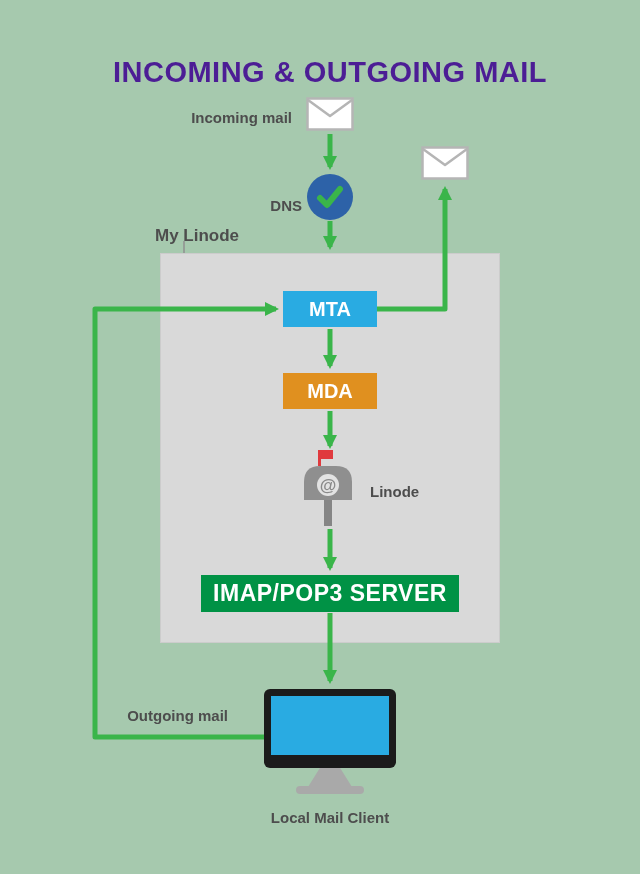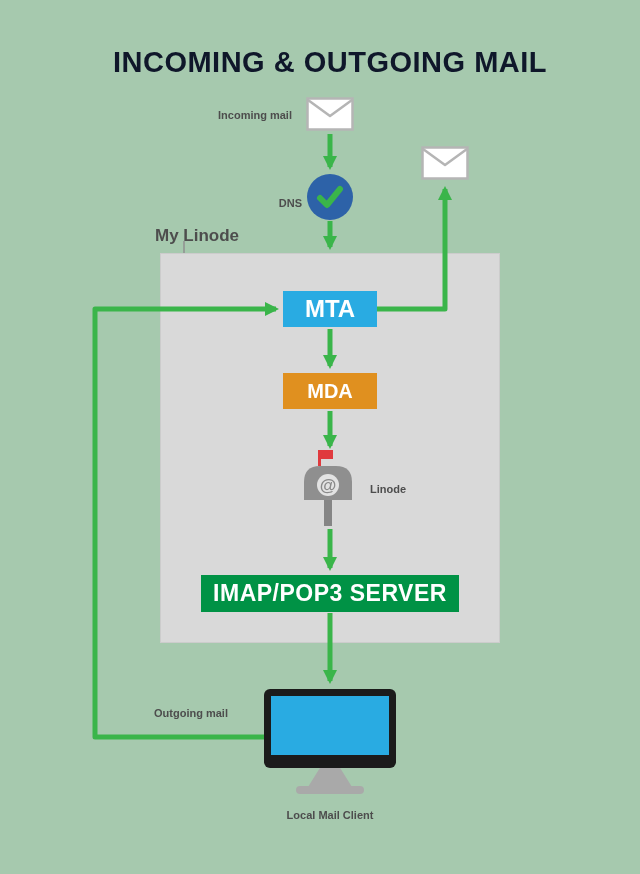--- a/index.html
+++ b/index.html
@@ -1,40 +1,40 @@
 <!DOCTYPE html>
 <html style="--background: #a6c9ae; --arrow-green: #3ab54a; --mta-blue: #29abe2; --mda-orange: #e0901f; --server-green: #009245; --dns-circle-blue: #2d62a8; --linode-box-gray: #d9d9d9; --label-gray: #4d4d4d; --screen-blue: #29abe2; --flag-red: #e03a3e;"><head>
 <meta charset="utf-8">
 <style>
   * { margin:0; padding:0; box-sizing:border-box; }
   body { font-family:"Liberation Sans", sans-serif; }
   .canvas { position:relative; width:640px; height:874px; background:var(--background,#a6c9ae); overflow:hidden; }
 
-  .title { position:absolute; left:20px; top:46px; width:620px; text-align:center;
-           font-size:29px; font-weight:bold; color:#0f172a; letter-spacing:.5px; z-index:4; }
+  .title { position:absolute; left:20px; top:56px; width:620px; text-align:center;
+           font-size:29px; font-weight:bold; color:#4c1d95; letter-spacing:.5px; z-index:4; }
 
-  .lbl { position:absolute; color:var(--label-gray,#4d4d4d); font-weight:bold; font-size:11px; z-index:4; }
+  .lbl { position:absolute; color:var(--label-gray,#4d4d4d); font-weight:bold; font-size:15px; z-index:4; }
   .incoming-lbl { left:120px; top:109px; width:172px; text-align:right; }
   .dns-lbl      { left:220px; top:189px; width:82px;  text-align:right;margin-top:8px; }
   .linode-lbl   { left:155px; top:226px; font-size:17px; }
   .mailbox-lbl  { left:370px; top:483px; }
   .outgoing-lbl { left:100px; top:707px; width:128px; text-align:right; }
   .client-lbl   { left:230px; top:809px; width:200px; text-align:center; }
 
   .linode-box { position:absolute; left:160px; top:253px; width:340px; height:390px;
                 background:var(--linode-box-gray,#d9d9d9); border:1px solid #cccccc; z-index:1; }
 
   .wires { position:absolute; left:0; top:0; z-index:2; pointer-events:none; }
   .arrow { fill:none; stroke:var(--arrow-green,#3ab54a); stroke-width:5; stroke-linejoin:round; }
   .ahead { fill:var(--arrow-green,#3ab54a); }
   .leader { stroke:#8f8f8f; stroke-width:1.5; }
 
   .node { position:absolute; z-index:3; display:flex; align-items:center; justify-content:center;
           color:#ffffff; font-weight:bold; }
-  .mta    { left:283px; top:291px; width:94px;  height:36px; background:var(--mta-blue,#29abe2);   font-size:24px; }
+  .mta    { left:283px; top:291px; width:94px;  height:36px; background:var(--mta-blue,#29abe2);   font-size:20px; }
   .mda    { left:283px; top:373px; width:94px;  height:36px; background:var(--mda-orange,#e0901f); font-size:20px; }
   .server { left:201px; top:575px; width:258px; height:37px; background:var(--server-green,#009245); font-size:23px; letter-spacing:.5px; }
 
   .envelope { position:absolute; z-index:3; }
   .env-incoming { left:306px; top:97px; }
   .env-outgoing { left:421px; top:146px; }
   .env-body { fill:#ffffff; stroke:#b5b5b5; stroke-width:2.5; }
   .env-flap { fill:none; stroke:#b5b5b5; stroke-width:2.5; stroke-linejoin:round; stroke-linecap:round; }
 
   .dns-badge { position:absolute; left:307px; top:174px; z-index:3; }

